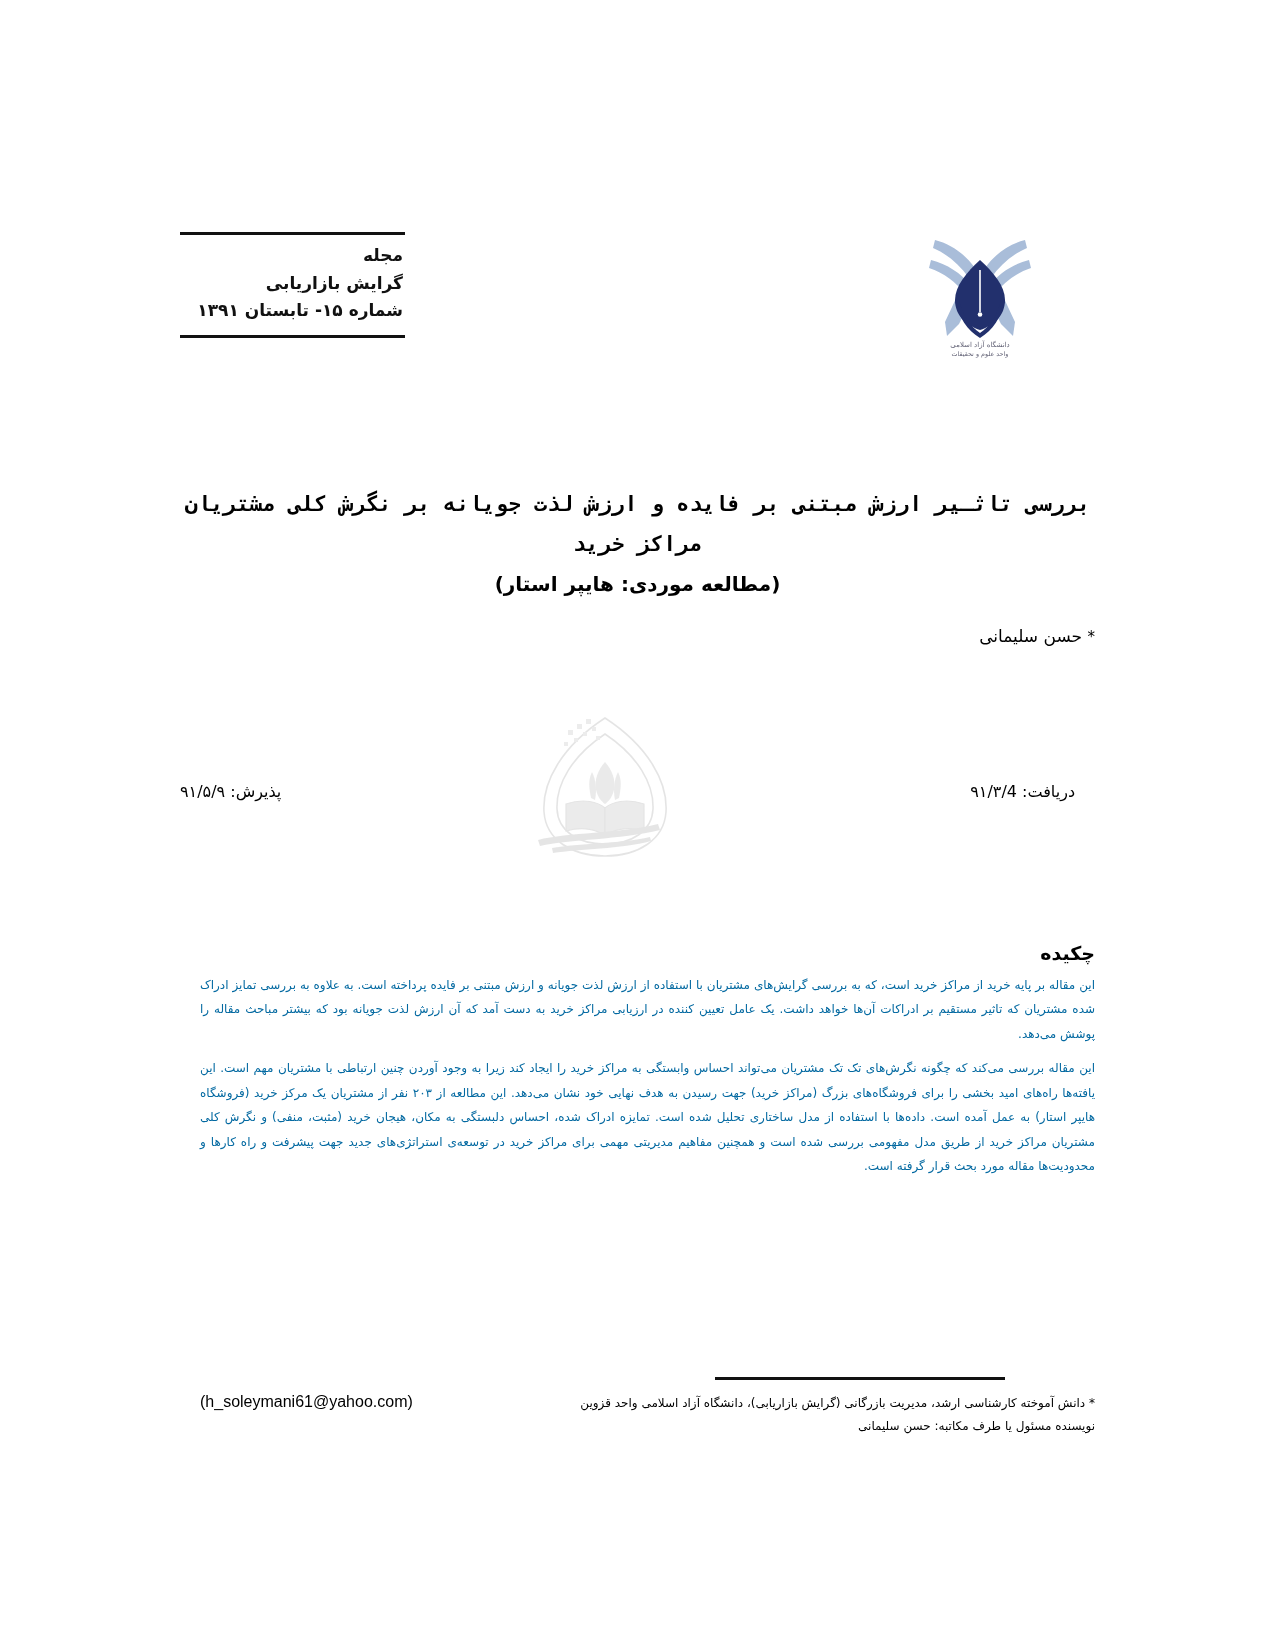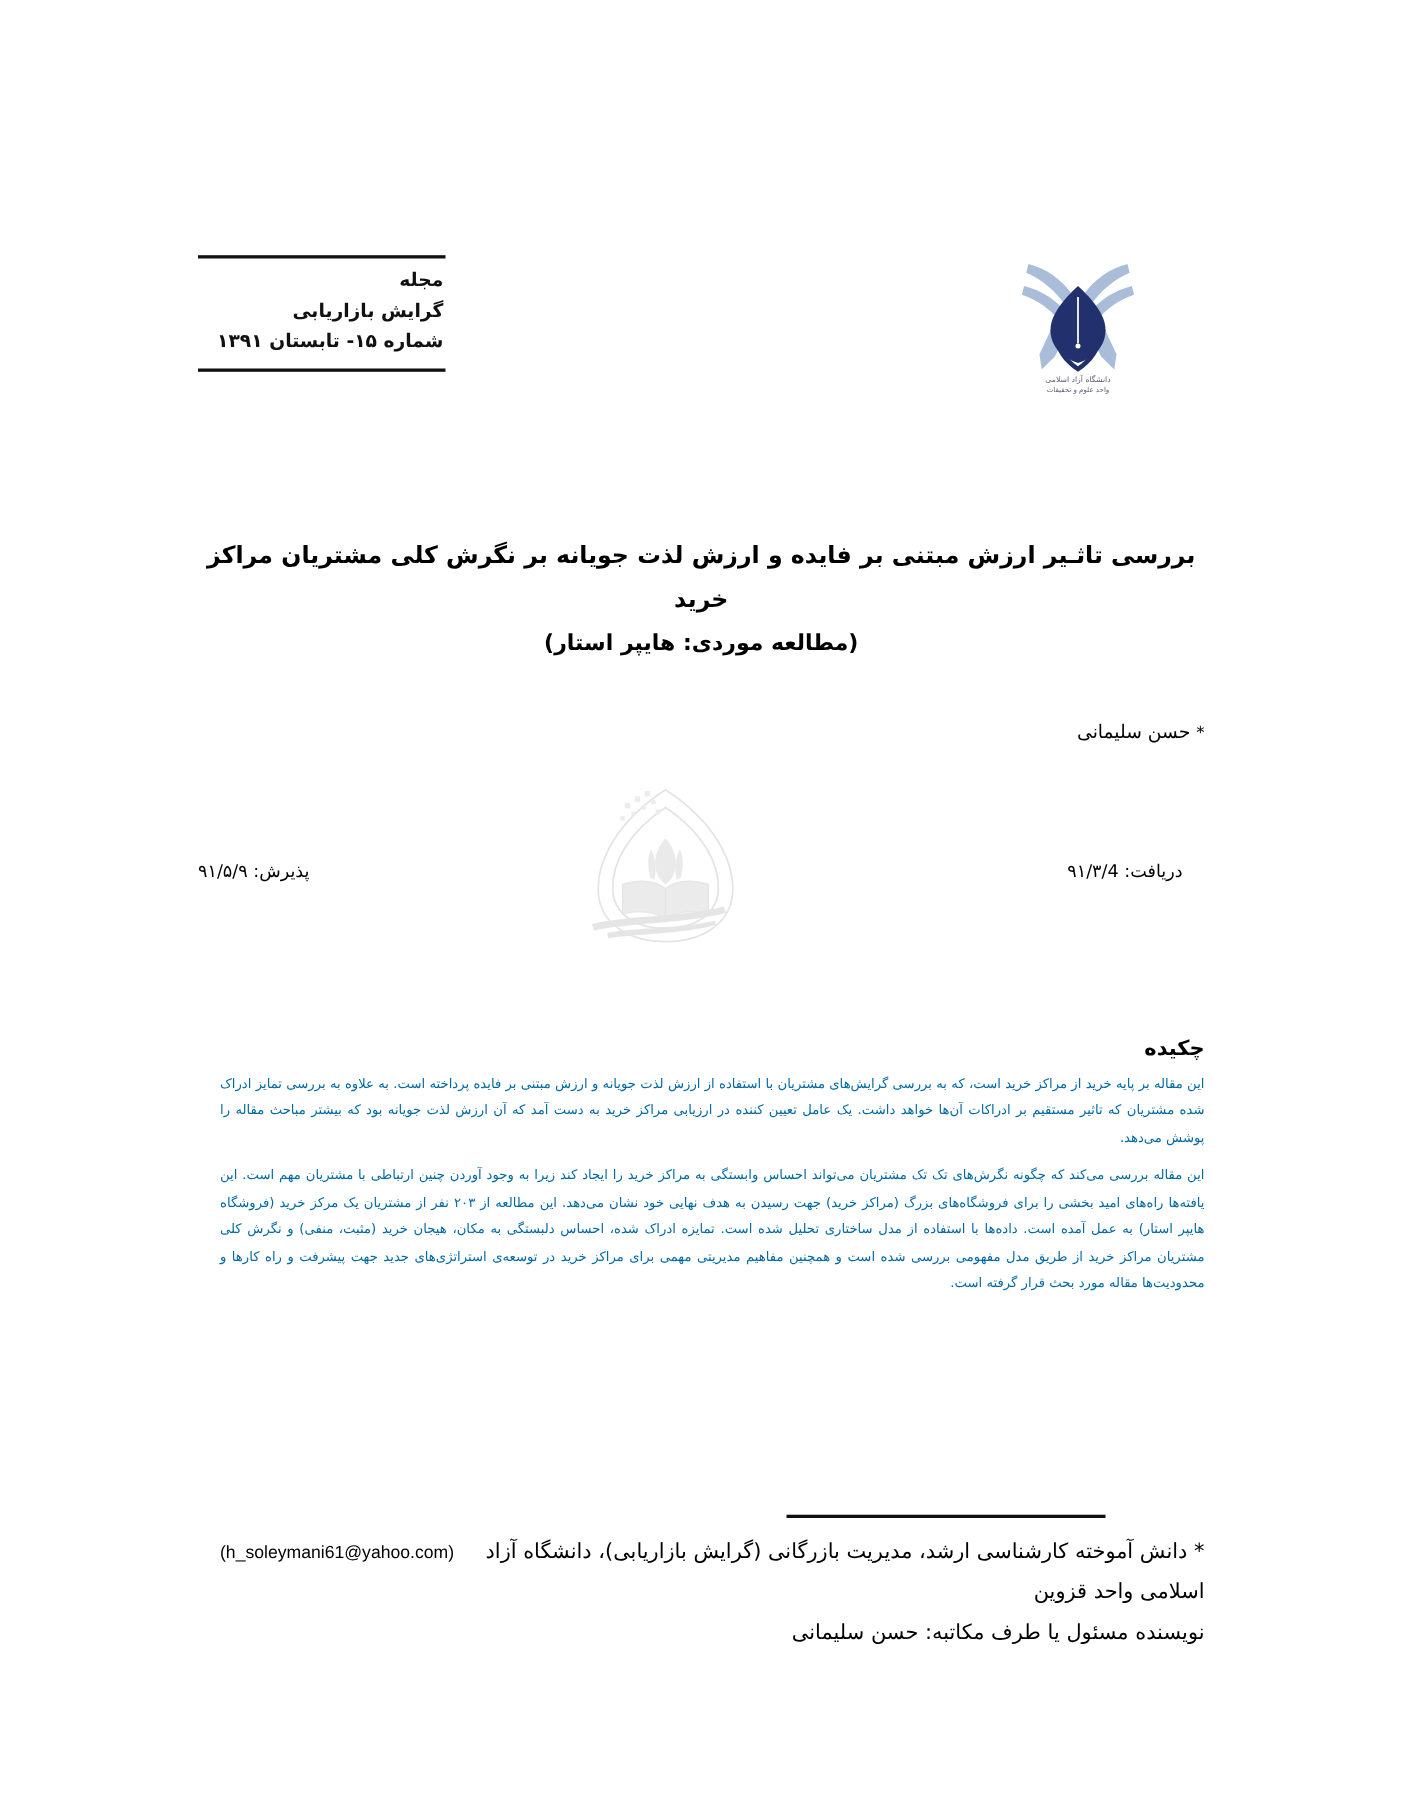--- a/index.html
+++ b/index.html
@@ -66,33 +66,34 @@
     width: 925px;
     text-align: center;
     direction: rtl;
   }
   .title-line {
     font-weight: bold;
     font-size: 21.5px;
     line-height: 1.85;
     color: #000;
     letter-spacing: -0.1px;
+    font-family: Liberation Mono, monospace;
   }
   .subtitle-line {
     font-weight: bold;
     font-size: 20px;
     line-height: 1.8;
     color: #000;
   }
 
   
   .author-line {
     position: absolute;
     right: 180px;
-    top: 656px;
+    top: 626px;
     direction: rtl;
     font-size: 17px;
     color: #000;
     white-space: nowrap;
   }
   .author-star { font-size: 15px; }
 
   
   .watermark {
     position: absolute;
@@ -160,21 +161,21 @@
     width: 895px;
     direction: rtl;
     text-align: right;
   }
   .footnote-row {
     display: flex;
     justify-content: space-between;
     align-items: baseline;
   }
   .footnote-text {
-    font-size: 19px;
+    font-size: 12px;
     line-height: 1.95;
     color: #000;
   }
   .footnote-email {
     direction: ltr;
     font-family: Liberation Sans, sans-serif;
     font-size: 16px;
     color: #000;
     white-space: nowrap;
   }

